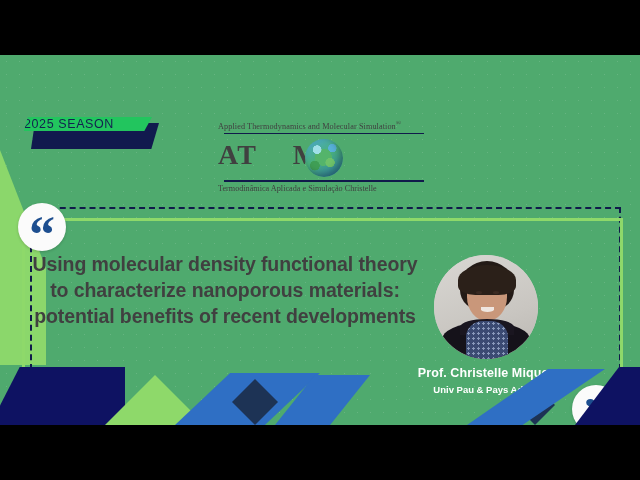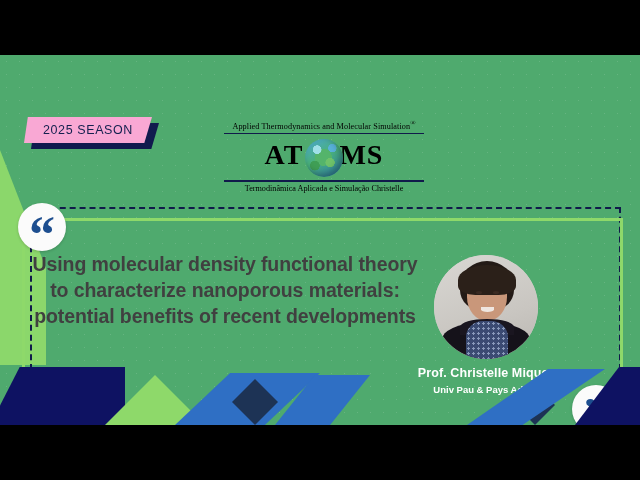--- a/index.html
+++ b/index.html
@@ -56,32 +56,32 @@
             clip-path:polygon(50% 0, 100% 50%, 50% 100%, 0 50%);}
 
   
   #season-wrap{position:absolute;left:24px;top:62px;}
   #season-shadow{
     position:absolute;left:7px;top:6px;width:128px;height:26px;
     background:#111a4e;
     clip-path:polygon(3% 0, 100% 0, 94% 100%, 0 100%);
   }
   #season-badge{
-    position:relative;width:128px;height:26px;background:#f9a8d4;
+    position:relative;width:128px;height:14px;background:#22c55e;
     clip-path:polygon(3% 0, 100% 0, 94% 100%, 0 100%);
-    display:flex;align-items:center;justify-content:center;
+    display:flex;align-items:center;justify-content:flex-start;
   }
   #season-badge span{
     font-size:12.5px;letter-spacing:.6px;color:#14204f;
     font-family:"Liberation Sans",sans-serif;
   }
 
   
-  #logo{position:absolute;left:218px;top:63px;width:212px;height:76px;color:#000000;
-        font-family:"Liberation Serif",serif;text-align:center;}
+  #logo{position:absolute;left:218px;top:63px;width:212px;height:76px;color:#404040;
+        font-family:"Liberation Serif",serif;}
   #logo-top{font-size:8.2px;letter-spacing:.1px;line-height:10px;white-space:nowrap;}
   #logo-reg{font-size:7px;vertical-align:super;}
   #logo-rule-1,#logo-rule-2{height:1.6px;background:#101a4a;margin:1px 6px;}
   #logo-mid{position:relative;height:44px;}
   #logo-letters{
     position:absolute;left:0;right:0;top:-3px;
     font-size:28px;font-weight:700;letter-spacing:1px;line-height:46px;
   }
   #logo-letters .gap{display:inline-block;width:36px;}
   #globe{

